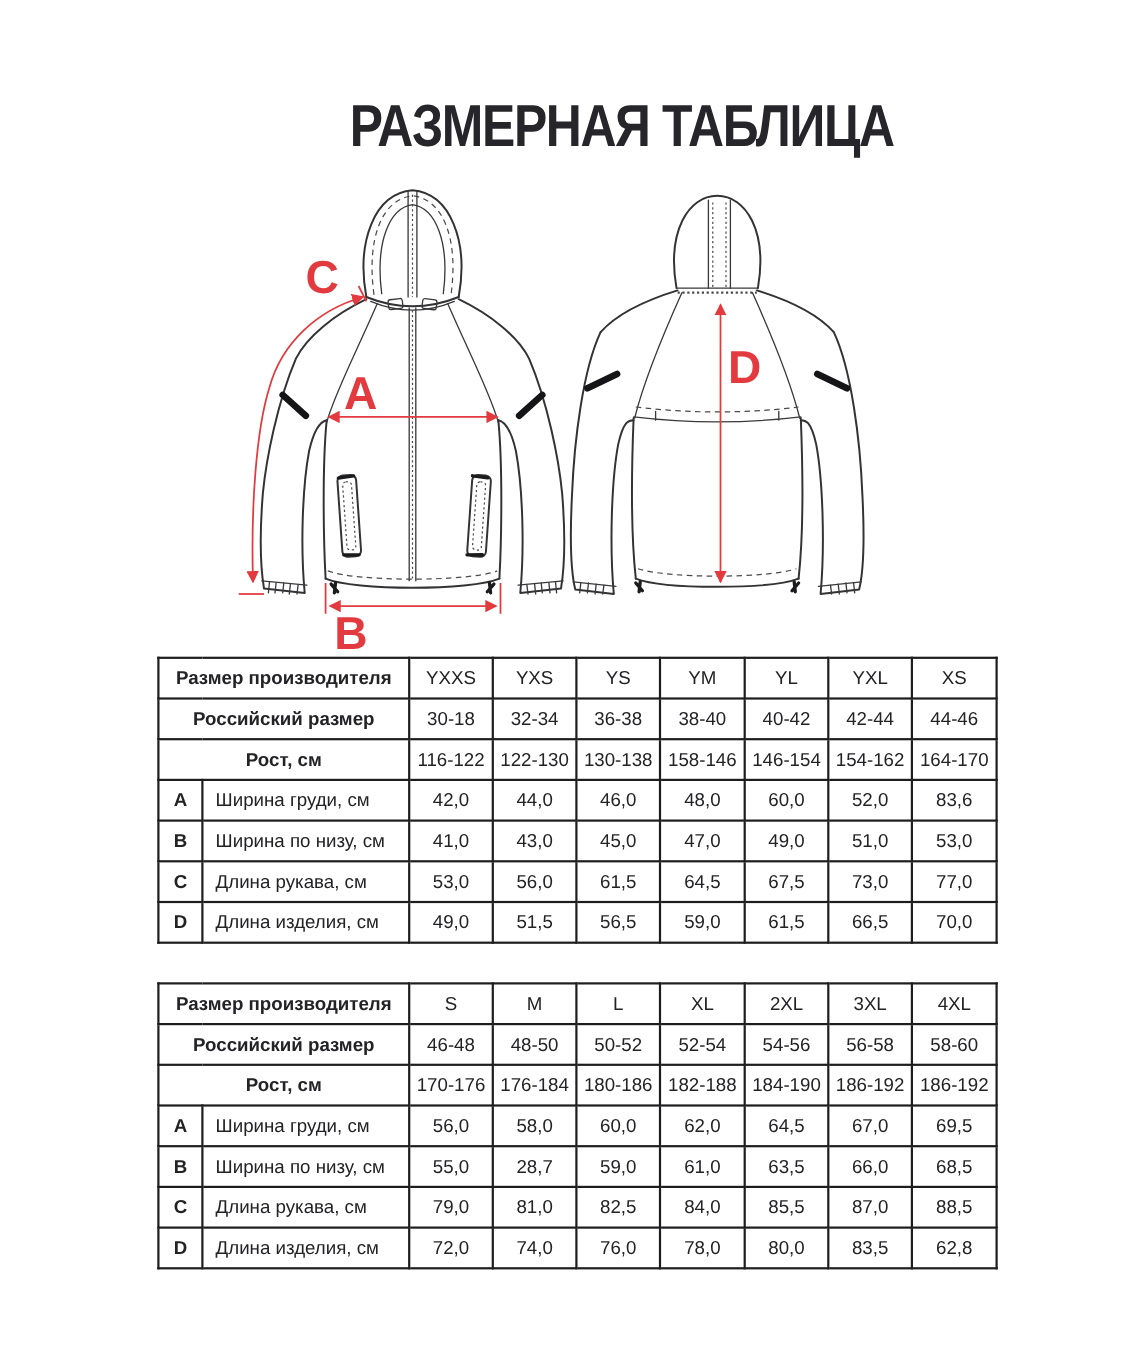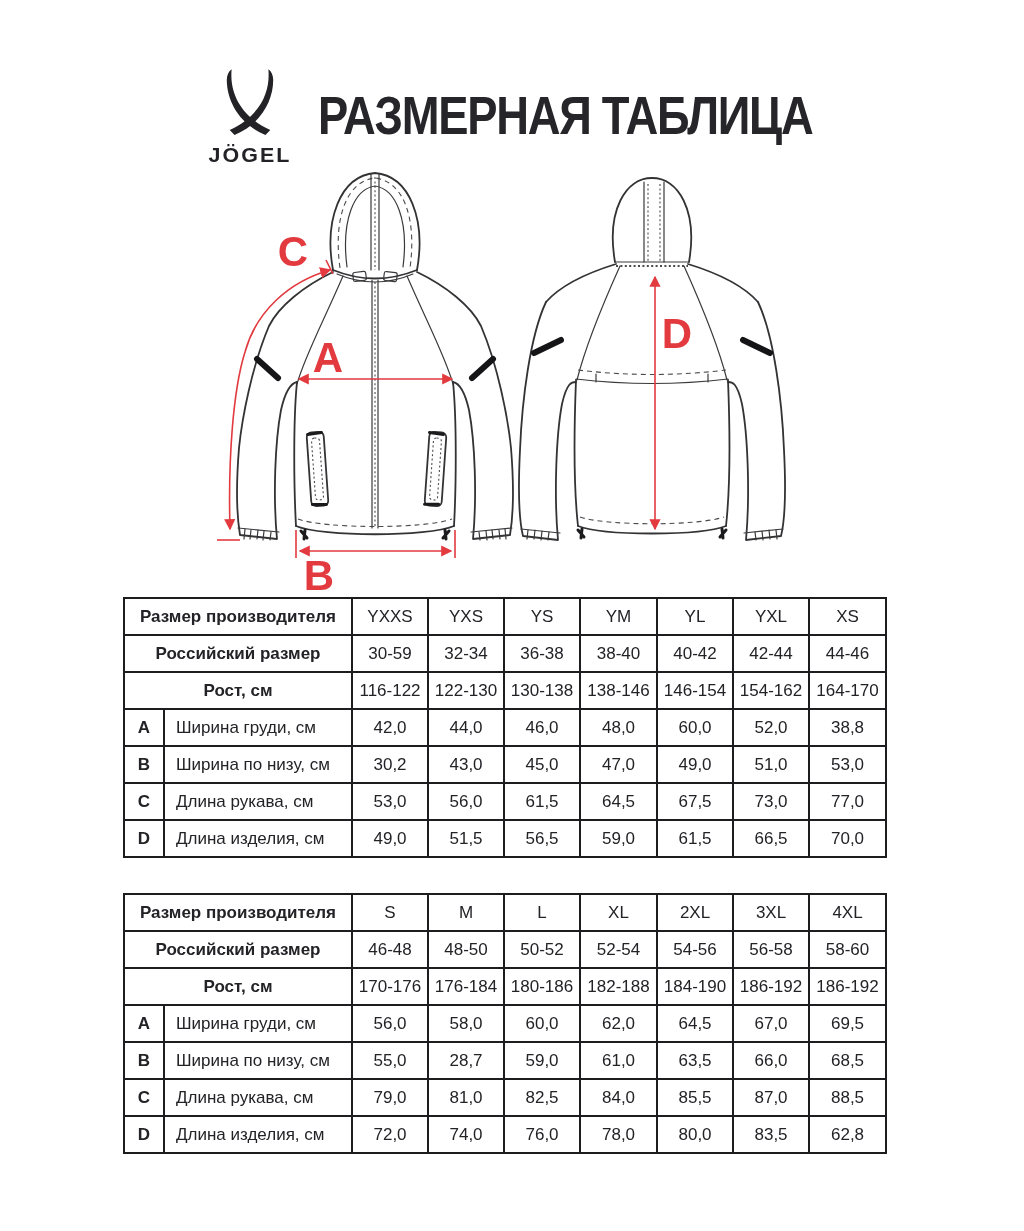--- a/index.html
+++ b/index.html
@@ -27,45 +27,38 @@
   .ln2 { fill:none; stroke:#3a3a3d; stroke-width:1.2; stroke-linecap:round; }
   .dsh { fill:none; stroke:#4a4a4d; stroke-width:1.1; stroke-dasharray:5 4; }
   .dshf{ fill:none; stroke:#4a4a4d; stroke-width:1.1; stroke-dasharray:2 2.4; }
   .thick { fill:none; stroke:#1b1b1d; stroke-width:3; stroke-linecap:round; }
   .slash { fill:none; stroke:#151517; stroke-width:6; stroke-linecap:round; }
   .red { fill:none; stroke:var(--accent); stroke-width:1.6; }
   .red-label { fill:var(--accent); font-family:"Liberation Sans", sans-serif; font-size:42px; font-weight:700; text-anchor:middle; }
 
   
   .size-table {
-    position:absolute; left:123px; width:762px;
+    position:absolute; left:143px; width:762px;
     border-collapse:collapse; table-layout:fixed;
   }
   .size-table-1 { top:597px; }
   .size-table-2 { top:893px; }
   .size-table th, .size-table td {
     border:2px solid #1d1d1f; height:35px; padding:0;
     font-size:17px; font-weight:400; text-align:center; vertical-align:middle;
     color:#232327; white-space:nowrap; overflow:hidden;
   }
   .size-table th { font-weight:700; }
   .size-table td.label-cell { text-align:left; padding-left:11px; }
 </style>
 </head>
 <body>
 
 <div class="page" style="--accent:#e23a3f">
 
-  <div class="logo">
-    <svg class="logo-emblem" width="58" height="70" viewBox="0 0 60 72">
-      <path d="M11,1 C9,22 17,48 51,64 L46,69 C19,58 6,34 6,12 C6,7 8,3 11,1 Z" fill="#232327"></path>
-      <path d="M49,1 C51,22 43,48 9,64 L14,69 C41,58 54,34 54,12 C54,7 52,3 49,1 Z" fill="#232327"></path>
-    </svg>
-    <div class="logo-text">JÖGEL</div>
-  </div>
 
   <div class="title">РАЗМЕРНАЯ ТАБЛИЦА</div>
 
   <svg class="diagram" width="620" height="440" viewBox="0 0 620 440">
     <defs>
       <marker id="arr" viewBox="0 0 8 8" refX="7" refY="4" markerWidth="7" markerHeight="7" orient="auto-start-reverse">
         <path d="M0,0 L8,4 L0,8 Z" fill="#e23a3f"></path>
       </marker>
     </defs>
 
@@ -193,53 +186,53 @@
           <td>YXXS</td>
           <td>YXS</td>
           <td>YS</td>
           <td>YM</td>
           <td>YL</td>
           <td>YXL</td>
           <td>XS</td>
         </tr>
         <tr>
           <th class="meta-label" colspan="2">Российский размер</th>
-          <td>30-59</td>
+          <td>30-18</td>
           <td>32-34</td>
           <td>36-38</td>
           <td>38-40</td>
           <td>40-42</td>
           <td>42-44</td>
           <td>44-46</td>
         </tr>
         <tr>
           <th class="meta-label" colspan="2">Рост, см</th>
           <td>116-122</td>
           <td>122-130</td>
           <td>130-138</td>
-          <td>138-146</td>
+          <td>158-146</td>
           <td>146-154</td>
           <td>154-162</td>
           <td>164-170</td>
         </tr>
         <tr>
           <th class="letter">A</th>
           <td class="label-cell">Ширина груди, см</td>
           <td>42,0</td>
           <td>44,0</td>
           <td>46,0</td>
           <td>48,0</td>
           <td>60,0</td>
           <td>52,0</td>
-          <td>38,8</td>
+          <td>83,6</td>
         </tr>
         <tr>
           <th class="letter">B</th>
           <td class="label-cell">Ширина по низу, см</td>
-          <td>30,2</td>
+          <td>41,0</td>
           <td>43,0</td>
           <td>45,0</td>
           <td>47,0</td>
           <td>49,0</td>
           <td>51,0</td>
           <td>53,0</td>
         </tr>
         <tr>
           <th class="letter">C</th>
           <td class="label-cell">Длина рукава, см</td>

